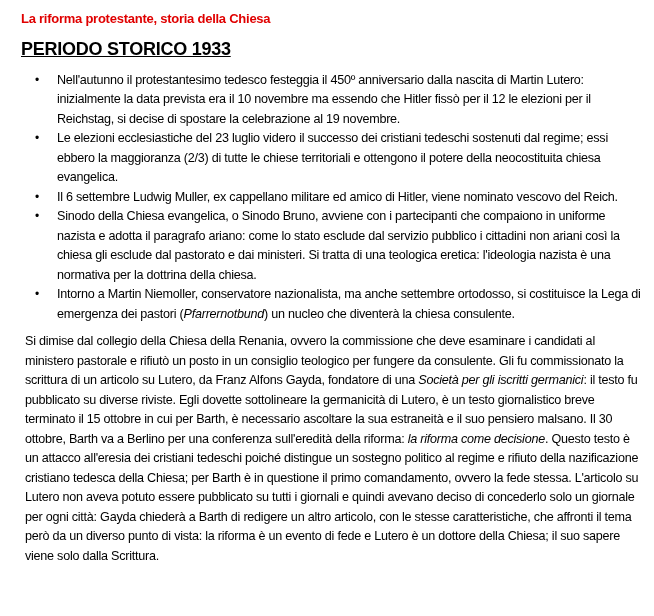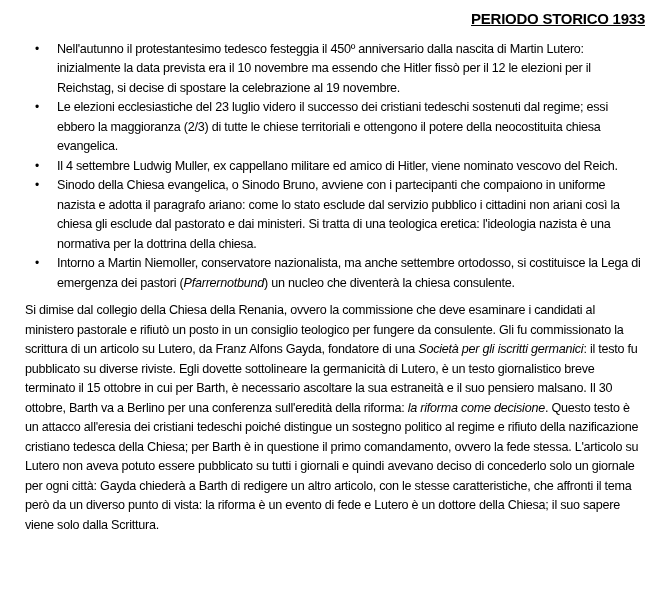--- a/index.html
+++ b/index.html
@@ -1,34 +1,35 @@
 <!DOCTYPE html>
 <html><head>
 <meta charset="utf-8">
 <style>
   html, body { margin: 0; padding: 0; background: #ffffff; }
   body { width: 654px; height: 616px; overflow: hidden; position: relative;
          font-family: "Liberation Sans", sans-serif; color: #000; }
   .doc { position: absolute; left: 21px; top: 9px; width: 624px; font-size: 12.6px; line-height: 19.5px; letter-spacing: -0.25px; }
   .title { color: #e00000; font-weight: bold; font-size: 13px; margin: 0 0 11px 0; height: 20px; }
-  .heading { font-weight: bold; text-decoration: underline; margin: 0 0 11px 0; font-size: 15px; text-align: right; }
+  .heading { font-weight: bold; text-decoration: underline; margin: 0 0 11px 0; font-size: 18px; }
   ul.bullets { list-style: none; margin: 0 0 8px 0; padding: 0; }
   ul.bullets li { position: relative; padding-left: 36px; margin: 0; }
   ul.bullets li .dot { position: absolute; left: 14px; top: 0; font-size: 12px; }
   p.body { margin: 4px; }
   em { font-style: italic; }
 </style>
 </head>
 <body>
 
 <div class="doc">
+  <div class="title">La riforma protestante, storia della Chiesa</div>
 
   <div class="heading">PERIODO STORICO 1933</div>
   <ul class="bullets">
     <li><span class="dot">•</span><span>Nell'autunno il protestantesimo tedesco festeggia il 450º anniversario dalla nascita di Martin Lutero: inizialmente la data prevista era il 10 novembre ma essendo che Hitler fissò per il 12 le elezioni per il Reichstag, si decise di spostare la celebrazione al 19 novembre.</span></li>
     <li><span class="dot">•</span><span>Le elezioni ecclesiastiche del 23 luglio videro il successo dei cristiani tedeschi sostenuti dal regime; essi ebbero la maggioranza (2/3) di tutte le chiese territoriali e ottengono il potere della neocostituita chiesa evangelica.</span></li>
-    <li><span class="dot">•</span><span>Il 4 settembre Ludwig Muller, ex cappellano militare ed amico di Hitler, viene nominato vescovo del Reich.</span></li>
+    <li><span class="dot">•</span><span>Il 6 settembre Ludwig Muller, ex cappellano militare ed amico di Hitler, viene nominato vescovo del Reich.</span></li>
     <li><span class="dot">•</span><span>Sinodo della Chiesa evangelica, o Sinodo Bruno, avviene con i partecipanti che compaiono in uniforme nazista e adotta il paragrafo ariano: come lo stato esclude dal servizio pubblico i cittadini non ariani così la chiesa gli esclude dal pastorato e dai ministeri. Si tratta di una teologica eretica: l'ideologia nazista è una normativa per la dottrina della chiesa.</span></li>
     <li><span class="dot">•</span><span>Intorno a Martin Niemoller, conservatore nazionalista, ma anche settembre ortodosso, si costituisce la Lega di emergenza dei pastori (</span><em>Pfarrernotbund</em><span>) un nucleo che diventerà la chiesa consulente.</span></li>
   </ul>
 
   <p class="body"><span>Si dimise dal collegio della Chiesa della Renania, ovvero la commissione che deve esaminare i candidati al ministero pastorale e rifiutò un posto in un consiglio teologico per fungere da consulente. Gli fu commissionato la scrittura di un articolo su Lutero, da Franz Alfons Gayda, fondatore di una </span><em>Società per gli iscritti germanici</em><span>: il testo fu pubblicato su diverse riviste. Egli dovette sottolineare la germanicità di Lutero, è un testo giornalistico breve terminato il 15 ottobre in cui per Barth, è necessario ascoltare la sua estraneità e il suo pensiero malsano. Il 30 ottobre, Barth va a Berlino per una conferenza sull'eredità della riforma: </span><em>la riforma come decisione</em><span>. Questo testo è un attacco all'eresia dei cristiani tedeschi poiché distingue un sostegno politico al regime e rifiuto della nazificazione cristiano tedesca della Chiesa; per Barth è in questione il primo comandamento, ovvero la fede stessa. L'articolo su Lutero non aveva potuto essere pubblicato su tutti i giornali e quindi avevano deciso di concederlo solo un giornale per ogni città: Gayda chiederà a Barth di redigere un altro articolo, con le stesse caratteristiche, che affronti il tema però da un diverso punto di vista: la riforma è un evento di fede e Lutero è un dottore della Chiesa; il suo sapere viene solo dalla Scrittura.</span></p>
 </div>
 
 </body></html>

